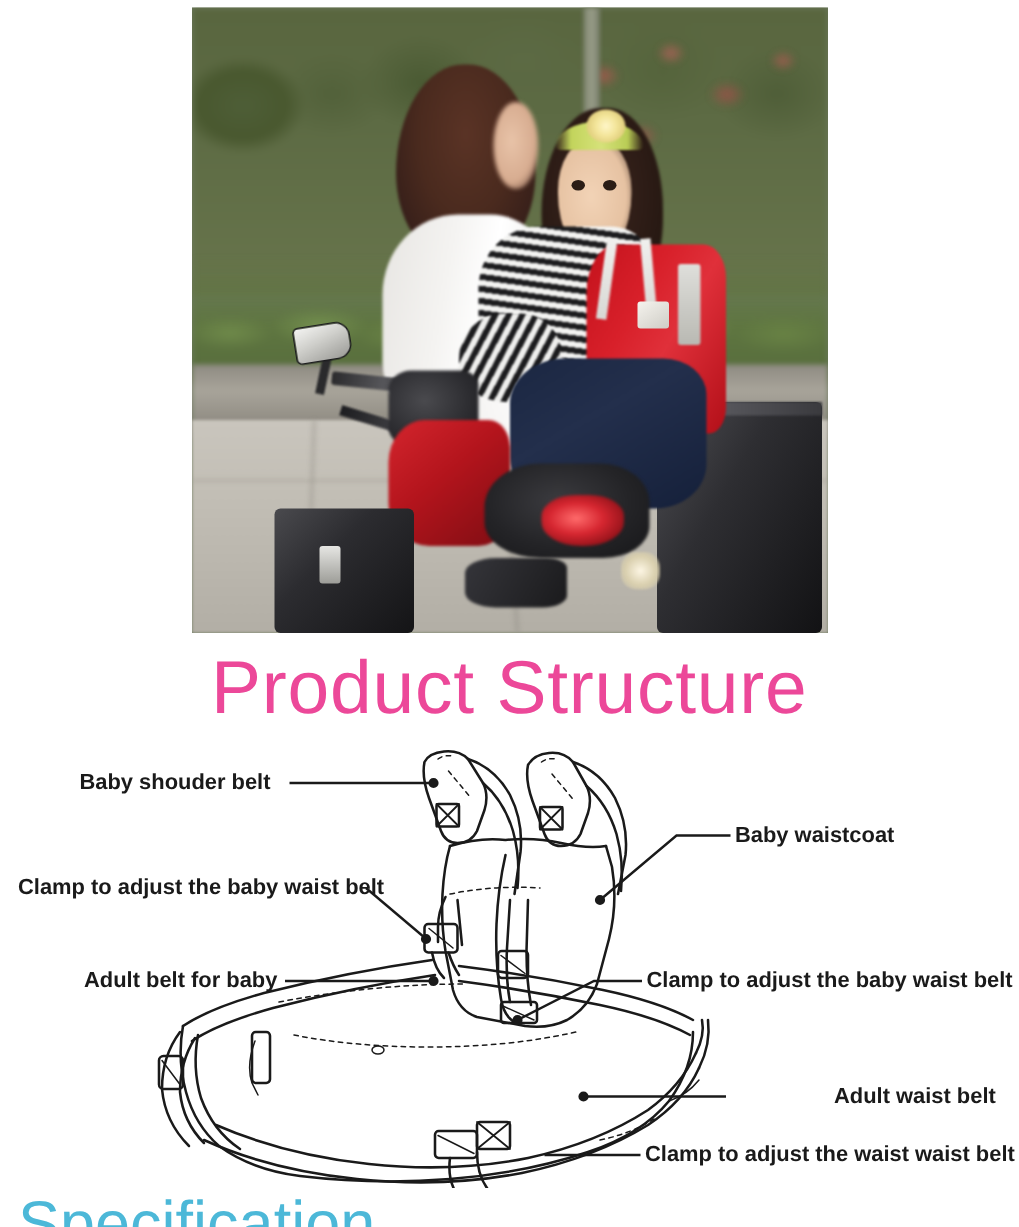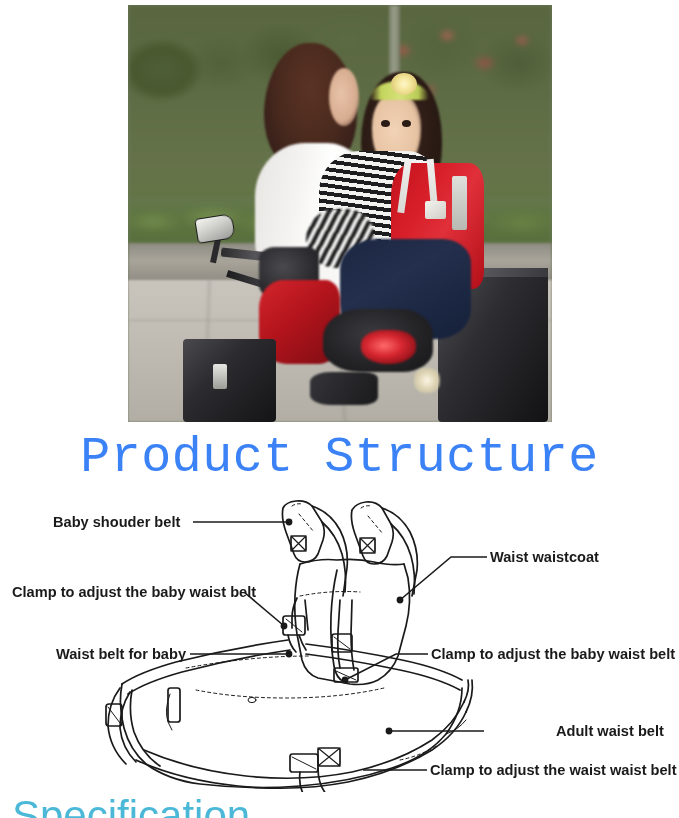--- a/index.html
+++ b/index.html
@@ -361,21 +361,21 @@
   <div class="ph" id="ph-cluster"></div>
   <div class="ph" id="ph-tank"></div>
   <div class="ph" id="ph-seat"></div>
   <div class="ph" id="ph-exhaust"></div>
   <div class="ph" id="ph-taillight"></div>
   <div class="ph" id="ph-indicator"></div>
   <div class="ph" id="ph-case-l"></div>
   <div class="ph" id="ph-case-l-latch"></div>
 </div>
 
-<div id="title" style="color: #3b82f6; font-family: Liberation Mono, monospace;">Product Structure</div>
+<div id="title" style="color: #ec4899;">Product Structure</div>
 
 <div id="diagram-block">
   <svg id="diagram-svg" viewBox="0 0 679 300">
     <g fill="none" stroke="#1a1a1a" stroke-width="1.7" stroke-linejoin="round" stroke-linecap="round">
 
       <g>
         <path d="M283 16 Q286 10 296 9 Q306 8 312 14 L322 30 Q326 38 323 48 L318 62
                  Q314 70 305 70 Q297 70 294 62 L286 40 Q281 26 283 16 Z"></path>
         <path d="M292 14 Q296 11 303 12" stroke-width="1" stroke-dasharray="3 3"></path>
         <path d="M299 22 L314 40" stroke-width="1" stroke-dasharray="3 3"></path>
@@ -502,25 +502,25 @@
       </g>
 
       <g>
         <line x1="363" y1="278" x2="427" y2="278"></line>
       </g>
     </g>
   </svg>
 
   <div class="lbl" style="left:53px;  top:22px;">Baby shouder belt</div>
 
-  <div class="lbl" style="left:490px; top:57px;">Waist waistcoat</div>
+  <div class="lbl" style="left:490px; top:57px;">Baby waistcoat</div>
 
   <div class="lbl" style="left:12px;  top:92px;">Clamp to adjust the baby waist belt</div>
 
-  <div class="lbl" style="left:56px;  top:154px;">Waist belt for baby</div>
+  <div class="lbl" style="left:56px;  top:154px;">Adult belt for baby</div>
 
   <div class="lbl" style="left:431px; top:154px;">Clamp to adjust the baby waist belt</div>
 
   <div class="lbl" style="left:508px; top:231px;margin-left:48px;">Adult waist belt</div>
 
   <div class="lbl" style="left:430px; top:270px;">Clamp to adjust the waist waist belt</div>
 </div>
 
 <div id="next-heading" style="color: rgb(76, 184, 216);">Specification</div>
 

